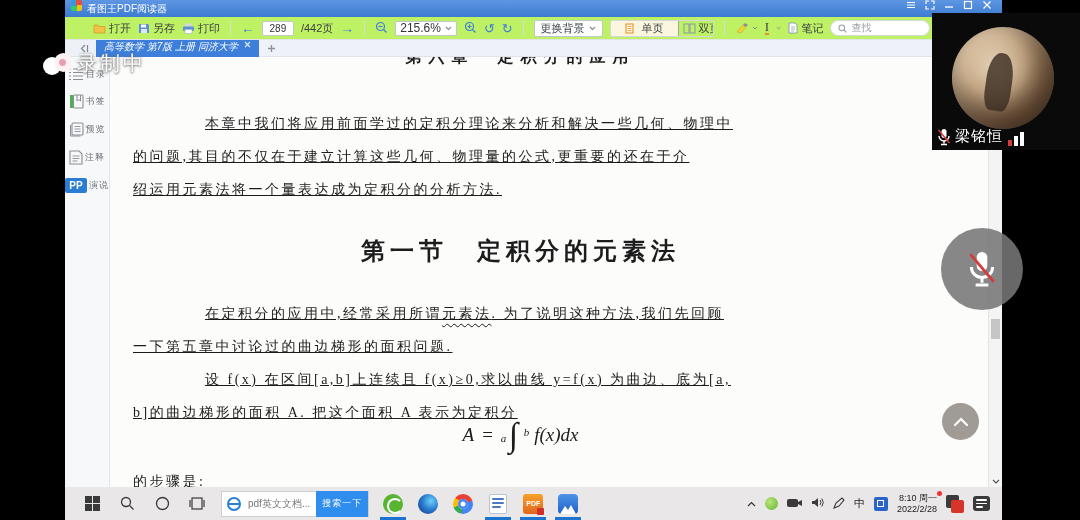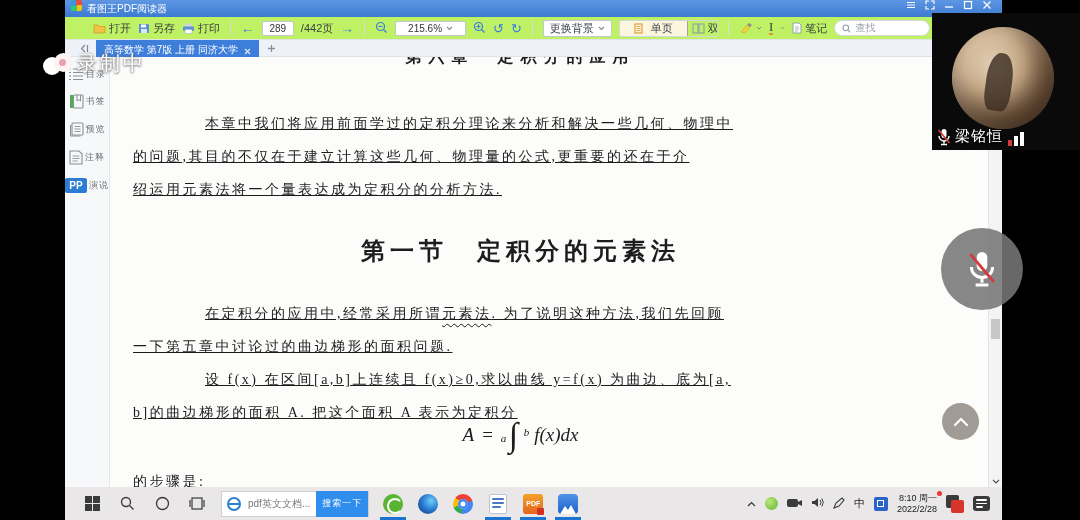--- a/index.html
+++ b/index.html
@@ -21,38 +21,38 @@
 
   
   .toolbar { position:absolute; left:0; top:17px; width:100%; height:23px; background:#bef264;
     border-bottom:1px solid #e1e3e6; display:flex; align-items:center; padding-left:28px; gap:7px;
     font-size:11px; color:#3a3f45; white-space:nowrap; }
   .tbtn { display:flex; align-items:center; gap:3px; cursor:default; }
   .tsep { width:1px; height:14px; background:#d9dbde; margin:0 3px; }
   .pageinput { width:32px; height:15px; border:1px solid #c3c7cc; background:#fff; font-size:10px;
     text-align:center; color:#333; border-radius:2px; font-family:"Liberation Sans",sans-serif; }
   .zoombox { display:flex; align-items:center; gap:4px; border:1px solid #c3c7cc; background:#fff;
-    border-radius:2px; height:15px; padding:0 12px; font-size:10px; color:#333; }
+    border-radius:2px; height:15px; padding:0 4px; font-size:12px; color:#333; }
   .arrowglyph { color:#3c7ee0; font-size:14px; line-height:14px; }
   .undoglyph { color:#3c7ee0; font-size:13px; line-height:13px; }
   .bgbtn { display:flex; align-items:center; gap:4px; border:1px solid #c3c7cc; background:#fff;
     border-radius:2px; height:17px; padding:0 6px; }
   .pagegroup { display:flex; border:1px solid #d5d8db; border-radius:2px; overflow:hidden; height:17px; }
   .pg { display:flex; align-items:center; gap:3px; padding:0 5px; }
   .pg.single { background:#fdf6df; border:1px solid #a3a3a3; margin:-1px; padding:0 14px;gap:8px; }
   .searchbox { margin-left:auto; margin-right:72px; width:110px; height:16px; background:#fff;
     border:1px solid #d5d8db; border-radius:8px; display:flex; align-items:center; gap:4px;
     padding:0 7px; color:#9aa0a6; font-size:10px; }
 
   
   .tabbar { position:absolute; left:0; top:40px; width:100%; height:17px; background:#eef2f8;
     border-bottom:1px solid #dfe3e8; display:flex; align-items:center; padding-left:14px; }
   .collapse-ic { color:#7b8794; font-size:10px; margin-right:6px; display:flex; }
-  .tab { height:17px; background:#3d7edb; color:#fff; font-size:10px; display:flex; align-items:flex-end;
-    gap:6px; padding:0 8px; max-width:200px; }
+  .tab { height:17px; background:#3d7edb; color:#fff; font-size:10px; display:flex; align-items:flex-start;
+    gap:6px; padding:0 8px; max-width:200px;font-style:italic; }
   .tab .x { font-size:9px; opacity:.85; }
   .newtab { margin-left:8px; color:#8a9097; display:flex; }
 
   
   .main { position:absolute; left:0; top:57px; width:100%; height:430px; display:flex; }
   .sidebar { width:45px; background:#f7f8f9; border-right:1px solid #e4e6e9; display:flex;
     flex-direction:column; align-items:center; padding-top:10px; gap:13px; }
   .sbitem { display:flex; flex-direction:row; align-items:center; gap:2px; color:#8a8f96;
     font-size:9px; }
   .sbitem .lbl { color:#6b7076; letter-spacing:1px; }

